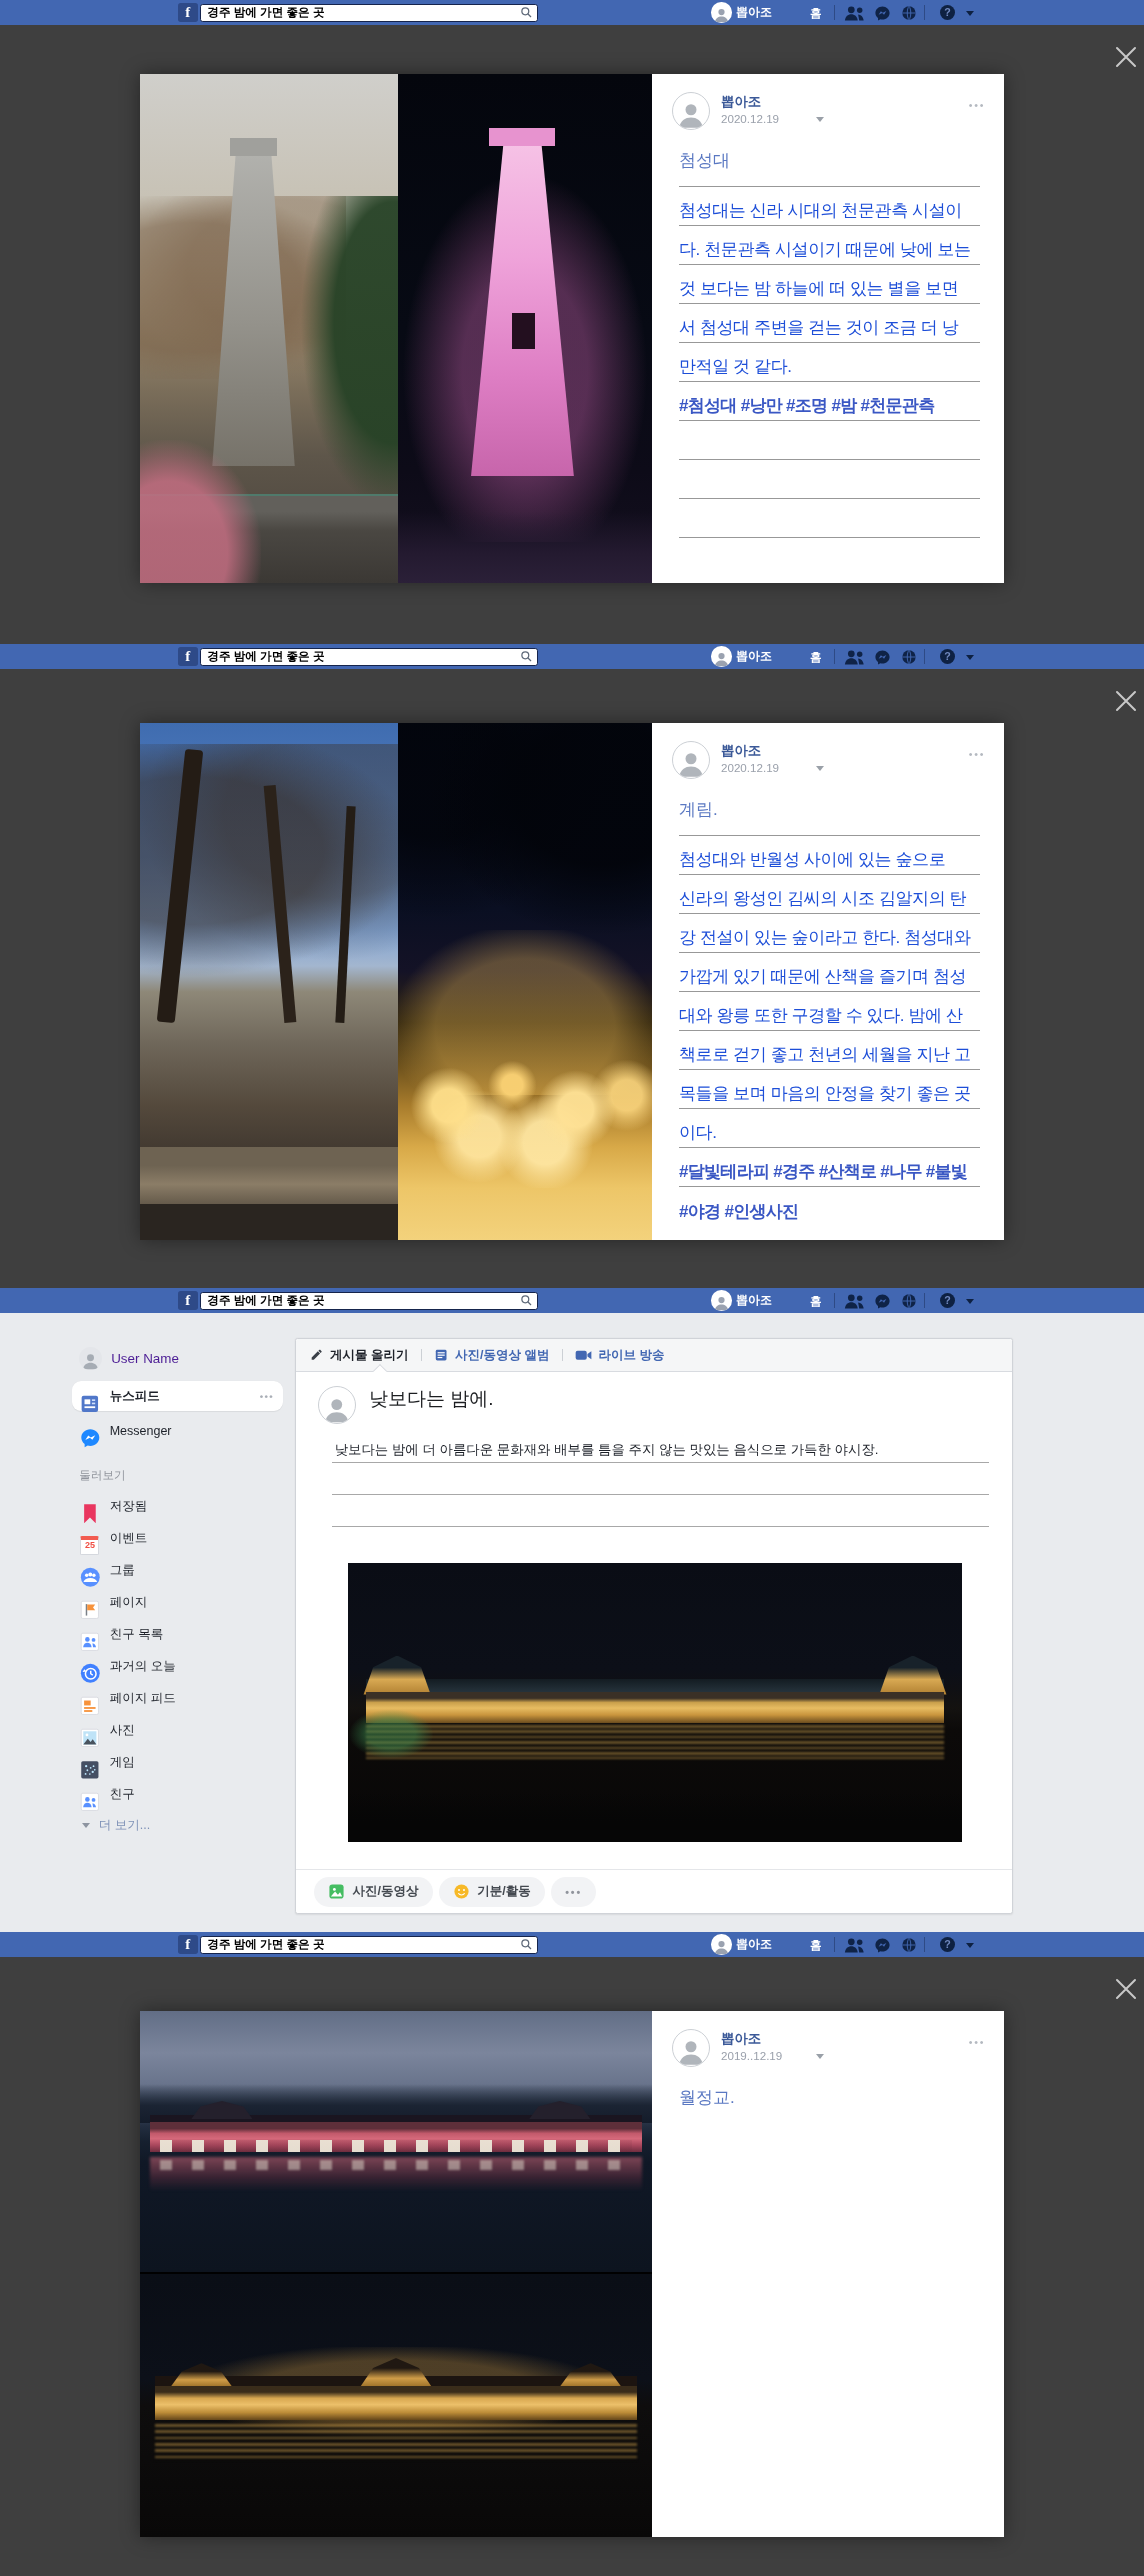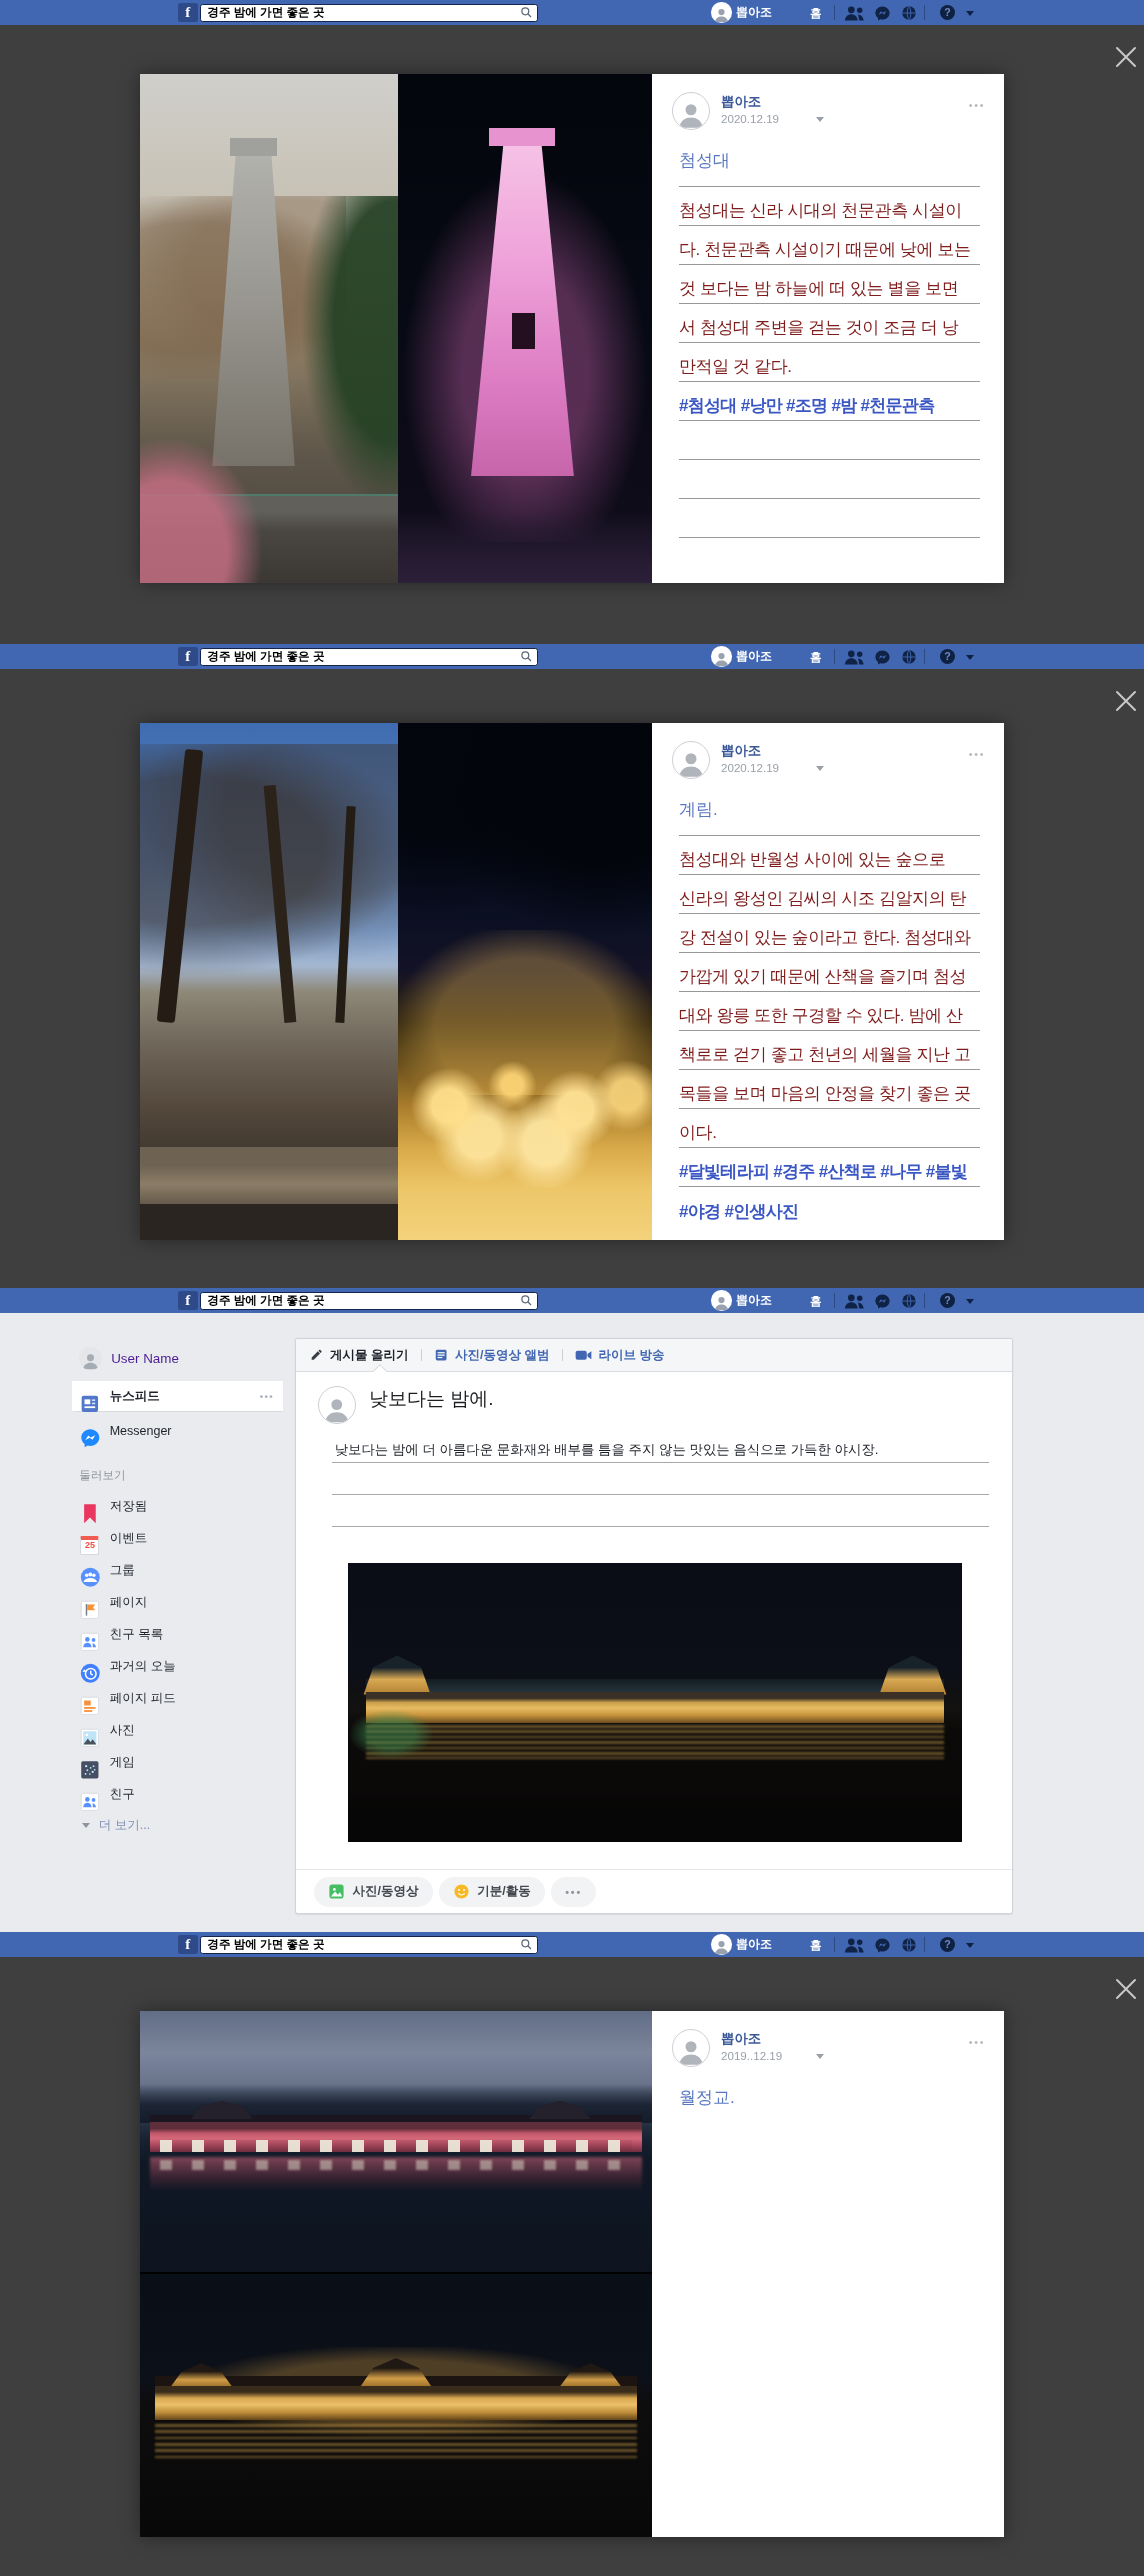--- a/index.html
+++ b/index.html
@@ -50,30 +50,30 @@
   .pavatar{position:absolute;left:-7.2px;top:0;width:38px;height:38px;border-radius:50%;background:#fff;border:0.9px solid #ccd0d5;
            box-sizing:border-box;overflow:hidden;display:flex;align-items:flex-end;justify-content:center;cursor:pointer;}
   .pavatar svg{width:30px;height:30px;}
   .pname{position:absolute;left:42px;top:0.9px;color:#3b5998;font-weight:bold;font-size:13.4px;cursor:pointer;text-decoration:none;}
   .pdate{position:absolute;left:42px;top:19.7px;color:#9aa0ab;font-size:11.6px;}
   .pcaret{position:absolute;left:137px;top:25px;width:0;height:0;border:4px solid transparent;border-top:5.4px solid #9aa0a8;cursor:pointer;}
   .pdots{position:absolute;right:-5.4px;top:7.2px;color:#b4b9c0;font-size:10.7px;letter-spacing:1.8px;cursor:pointer;}
   .ptitle{font-size:17px;color:#5a78c2;margin-top:1.8px;}
   .rules{margin-top:14.3px;border-top:0.9px solid #989898;}
   .line{height:39px;border-bottom:0.9px solid #989898;display:flex;align-items:flex-end;padding-bottom:2.7px;box-sizing:border-box;
-        font-size:17px;color:#7f1d1d;letter-spacing:-0.4px;white-space:nowrap;overflow:hidden;}
+        font-size:17px;color:#1d4ed8;letter-spacing:-0.4px;white-space:nowrap;overflow:hidden;}
   .line.tags{color:#3a57c4;font-weight:bold;letter-spacing:-0.7px;cursor:pointer;}
   .line.noborder{border-bottom:none;}
 
   
   .sidebar{position:absolute;left:72px;top:57px;width:211px;}
   .srow{display:flex;align-items:center;height:32px;gap:9px;font-size:12.5px;color:#1d2129;position:relative;padding-left:7.2px;cursor:pointer;}
   .srow.user{height:27px;margin-bottom:9px;}
   .srow.user .ulabel{color:#4c1d95;font-size:13.4px;}
-  .srow.active{background:#fff;height:30px;border-radius:0;font-weight:bold;box-shadow:0 0.9px 0.9px rgba(0,0,0,.07);margin-bottom:3.6px;}
+  .srow.active{background:#fff;height:30px;border-radius:9px;font-weight:bold;box-shadow:0 0.9px 0.9px rgba(0,0,0,.07);margin-bottom:3.6px;}
   .rdots{position:absolute;right:9px;color:#a9aeb6;font-size:9.8px;letter-spacing:1.3px;}
   .sexplore{color:#90949c;font-size:11.6px;margin:21.5px 0 7.2px 7.2px;}
   .smore{display:flex;align-items:center;gap:9px;padding-left:9.8px;height:30px;color:#7d90b6;font-size:12.5px;cursor:pointer;}
   .smore .mcaret{width:0;height:0;border:4.5px solid transparent;border-top:5.4px solid #8d94a0;margin-top:4.5px;}
   .sico{width:21.5px;height:21.5px;flex:none;display:flex;align-items:center;justify-content:center;margin-top:15px;}
   .sav{width:23px;height:23px;border-radius:50%;background:#e4e6ea;overflow:hidden;display:flex;align-items:flex-end;justify-content:center;flex:none;}
   .sav svg{width:19px;height:19px;}
   .bookmark{width:11.6px;height:19px;background:#e9365f;clip-path:polygon(0 0,100% 0,100% 100%,50% 70%,0 100%);}
   .calendar{width:19px;height:19px;background:#fff;border:0.9px solid #d5d8de;border-top:4.5px solid #f25b50;border-radius:1.8px;
             box-sizing:border-box;color:#f04f44;font:bold 9px/11.6px "Liberation Sans",sans-serif;text-align:center;}

